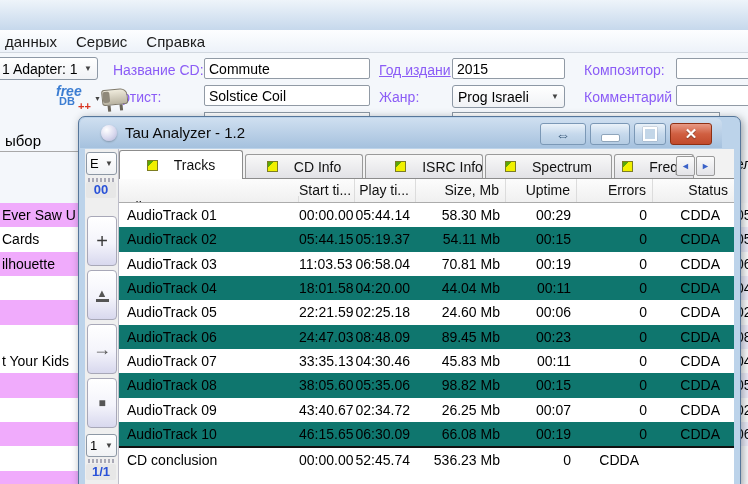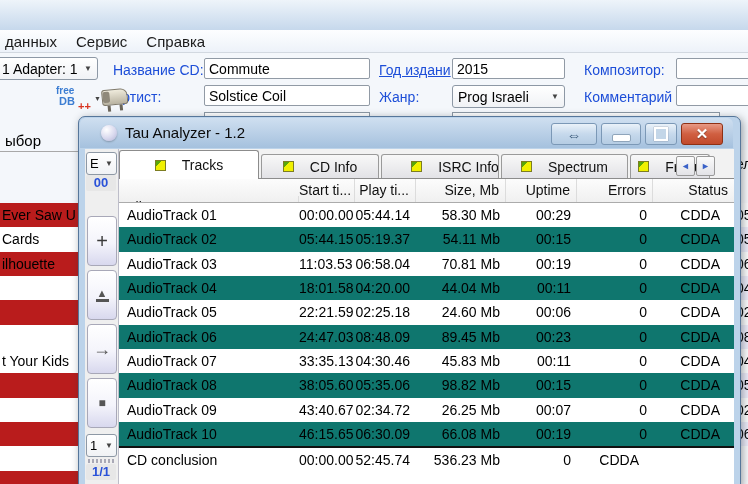--- a/index.html
+++ b/index.html
@@ -6,59 +6,59 @@
   body{width:748px;height:484px;overflow:hidden;font-family:"Liberation Sans",sans-serif;background:#f4f7fb;}
   .screen{position:relative;width:748px;height:484px;overflow:hidden;}
   .abs{position:absolute;}
 
   
   .bg-top{left:0;top:0;width:748px;height:30px;background:linear-gradient(#eef4fa,#c6d8ec);}
   .menubar{left:0;top:30px;width:748px;height:22px;background:linear-gradient(#fdfeff,#edf2f9);
     border-bottom:1px solid #d2d8e0;display:flex;align-items:center;gap:15px;padding-left:3px;font-size:15px;color:#1b1b1b;}
   .menu-item{padding:1px 2px;cursor:default;}
 
-  .lbl{font-size:14px;color:#1d4ed8;white-space:nowrap;}
+  .lbl{font-size:14px;color:#8b5cf6;white-space:nowrap;}
   .inp{box-sizing:border-box;height:21px;border:1px solid #919aa5;border-radius:2px;background:#fff;
     font-family:"Liberation Sans",sans-serif;font-size:14px;padding:0 4px;color:#000;}
   .combo{box-sizing:border-box;display:flex;align-items:center;background:linear-gradient(#ffffff,#f0f2f5);
     border:1px solid #8d98a5;border-radius:3px;font-size:14px;padding:0 5px;color:#000;}
   .combo .dd{margin-left:auto;font-size:8px;color:#444;}
   .clip{overflow:hidden;text-decoration:underline;}
 
   .freedb{left:56px;top:86px;width:44px;height:30px;font-weight:bold;color:#3b7dd2;line-height:10px;cursor:pointer;}
-  .freedb .f1{font-size:10px;display:block;}
+  .freedb .f1{font-style:italic;font-size:14px;display:block;}
   .freedb .f2{font-size:11px;display:block;margin-left:3px;}
   .freedb .fp{position:absolute;left:22px;top:15px;color:#d93420;font-size:11px;}
   .freedb .fa{position:absolute;left:38px;top:8px;color:#444;font-size:7px;}
   .mailbox{left:100px;top:87px;width:30px;height:26px;transform:rotate(-6deg);cursor:pointer;}
   .mb-body{position:absolute;left:2px;top:2px;width:24px;height:14px;background:linear-gradient(#efebdc,#b9b3a1);
     border:1px solid #7e7868;border-radius:3px 7px 3px 3px;}
   .mb-front{position:absolute;left:3px;top:4px;width:7px;height:11px;background:#8f897a;border-radius:2px;}
   .mb-leg1,.mb-leg2{position:absolute;top:18px;width:3px;height:6px;background:#6b665a;}
   .mb-leg1{left:7px;} .mb-leg2{left:19px;}
 
   .tab-fragment{left:5px;top:132px;font-size:15px;color:#000;}
   .panel-line{left:0;top:151px;width:80px;height:0;border-bottom:1px solid #a8a8a8;}
 
   .bg-list{left:0;top:203px;width:80px;}
   .bg-row{height:24.35px;line-height:24.35px;font-size:14px;color:#000;white-space:nowrap;overflow:hidden;padding-left:2px;background:#fff;}
-  .bg-row.shade{background:#b91c1c;}
+  .bg-row.shade{background:#f0abfc;}
 
   .sliver{left:736px;top:150px;width:12px;height:334px;background:#fbfbfd;overflow:hidden;z-index:1;}
   .sliver-header{position:absolute;left:0;top:6px;font-size:14px;color:#000;white-space:nowrap;}
   .sliver-rows{position:absolute;left:0;top:53px;width:12px;}
   .sl-row{height:24.35px;line-height:24.35px;font-size:14px;color:#000;white-space:nowrap;background:#fff;}
   .sl-row.shade{background:#efeefb;}
 
   .partial-input{box-sizing:border-box;background:#fff;border:1px solid #8d98a5;border-bottom:none;height:8px;}
 
   
   .dialog{left:78px;top:116px;width:663px;height:372px;background:#bcd3ea;border:1px solid #56769a;
     border-radius:7px 7px 0 0;box-shadow:2px 2px 8px rgba(40,50,60,.45);z-index:5;box-sizing:border-box;}
-  .titlebar{position:absolute;left:1px;top:1px;right:7px;height:30px;border-radius:6px 6px 0 0;
+  .titlebar{position:absolute;left:1px;top:1px;right:18px;height:30px;border-radius:6px 6px 0 0;
     background:linear-gradient(#cfdff0,#a5c1de);}
   .sphere{position:absolute;left:21px;top:7px;width:16px;height:16px;border-radius:50%;
     background:radial-gradient(circle at 35% 30%,#ffffff,#d9d9ee 55%,#b4b4d6);box-shadow:0 1px 2px rgba(0,0,0,.25);}
   .dlg-title{position:absolute;left:45px;top:6px;font-size:15px;color:#0a0a0a;white-space:nowrap;}
   .winbtn{position:absolute;top:5px;height:22px;border:1px solid #7b98b6;border-radius:3px;box-sizing:border-box;
     background:linear-gradient(#eaf2f9,#c6d9ec 50%,#b5cce3);display:flex;align-items:center;justify-content:center;cursor:pointer;}
   .wb-resize{right:136px;width:46px;color:#3a5a7a;font-size:15px;}
   .wb-min{right:92px;width:40px;}
   .wb-min i{display:block;width:17px;height:6px;background:#fff;border:1px solid #8fa5bb;border-radius:2px;margin-top:7px;}
   .wb-max{right:56px;width:32px;}
@@ -70,38 +70,38 @@
 
   .side{position:absolute;left:0;top:0;bottom:0;width:34px;background:#efefef;border-right:1px solid #bdbdc9;box-sizing:border-box;}
   .side .combo{position:absolute;font-size:13px;padding:0 3px;}
   .drive-combo{left:1px;top:3px;width:31px;height:23px;}
   .page-combo{left:1px;top:285px;width:31px;height:23px;}
   .stripe{position:absolute;left:3px;width:27px;height:4px;
     background:repeating-linear-gradient(90deg,#a9a9b6 0 2px,transparent 2px 4px);}
   .stripe1{top:29px;} .stripe2{top:310px;}
   .count{position:absolute;left:1px;width:30px;height:16px;text-align:center;font-size:13px;font-weight:bold;
     color:#2a52d8;background:#e7e7e7;border-radius:2px;line-height:16px;}
-  .count-tracks{top:26px;} .count-pages{top:315px;}
+  .count-tracks{top:33px;} .count-pages{top:315px;}
   .side-buttons{position:absolute;left:2px;top:67px;width:30px;}
   .sbtn{width:30px;height:50px;margin-bottom:4px;box-sizing:border-box;border:1px solid #a8a8b8;border-radius:4px;
     background:linear-gradient(180deg,#ffffff 0%,#f4f4fb 55%,#d8d8ee 100%);
     display:flex;align-items:center;justify-content:center;color:#4a4a55;cursor:pointer;}
   .k-add span{font-size:20px;color:#3a3a3a;}
   .k-eject span{font-size:11px;color:#555;text-align:center;line-height:9px;}
   .k-eject span::after{content:'';display:block;width:13px;height:3px;background:#555;margin:1px auto 0;}
   .k-next span{font-size:18px;font-weight:bold;color:#555;}
   .k-stop span{font-size:12px;color:#555;}
 
   .tabs{position:absolute;left:34px;top:0;right:0;height:30px;display:flex;align-items:flex-end;gap:2px;
     border-bottom:1px solid #8c8c8c;box-sizing:border-box;background:#f2f2f2;}
   .tab{box-sizing:border-box;height:24px;border:1px solid #9a9a9a;border-bottom:none;border-radius:3px 3px 0 0;
     background:linear-gradient(#f8f8f8,#e2e2e6);display:flex;align-items:center;justify-content:center;
     font-size:14px;color:#111;cursor:pointer;overflow:hidden;white-space:nowrap;}
   .tab.active{height:29px;background:#fff;margin-bottom:-1px;border-color:#8c8c8c;z-index:2;}
-  .tab:nth-child(1){width:140px;} .tab:nth-child(2){width:118px;} .tab:nth-child(3){width:118px;padding-left:30px;}
+  .tab:nth-child(1){width:124px;} .tab:nth-child(2){width:118px;} .tab:nth-child(3){width:118px;padding-left:30px;}
   .tab:nth-child(4){width:127px;} .tab:nth-child(5){width:80px;}
   .tab-ico{width:9px;height:9px;background:linear-gradient(135deg,#59a808 28%,#f0f000 28%);
     border:1px solid #7d7d22;margin-right:16px;flex:none;}
   .tabscroll{position:absolute;right:19px;top:7px;display:flex;gap:1px;z-index:3;}
   .tsbtn{width:19px;height:20px;box-sizing:border-box;border:1px solid #9a9a9a;border-radius:2px;
     background:linear-gradient(#fbfbfb,#e3e3e7);display:flex;align-items:center;justify-content:center;
     font-size:9px;color:#3b62c8;cursor:pointer;}
 
   .grid{position:absolute;left:34px;top:30px;right:0;bottom:0;background:#fff;}
   .thead,.trow{display:grid;grid-template-columns:180px 56px 61px 90px 71px 76px 1fr;}

